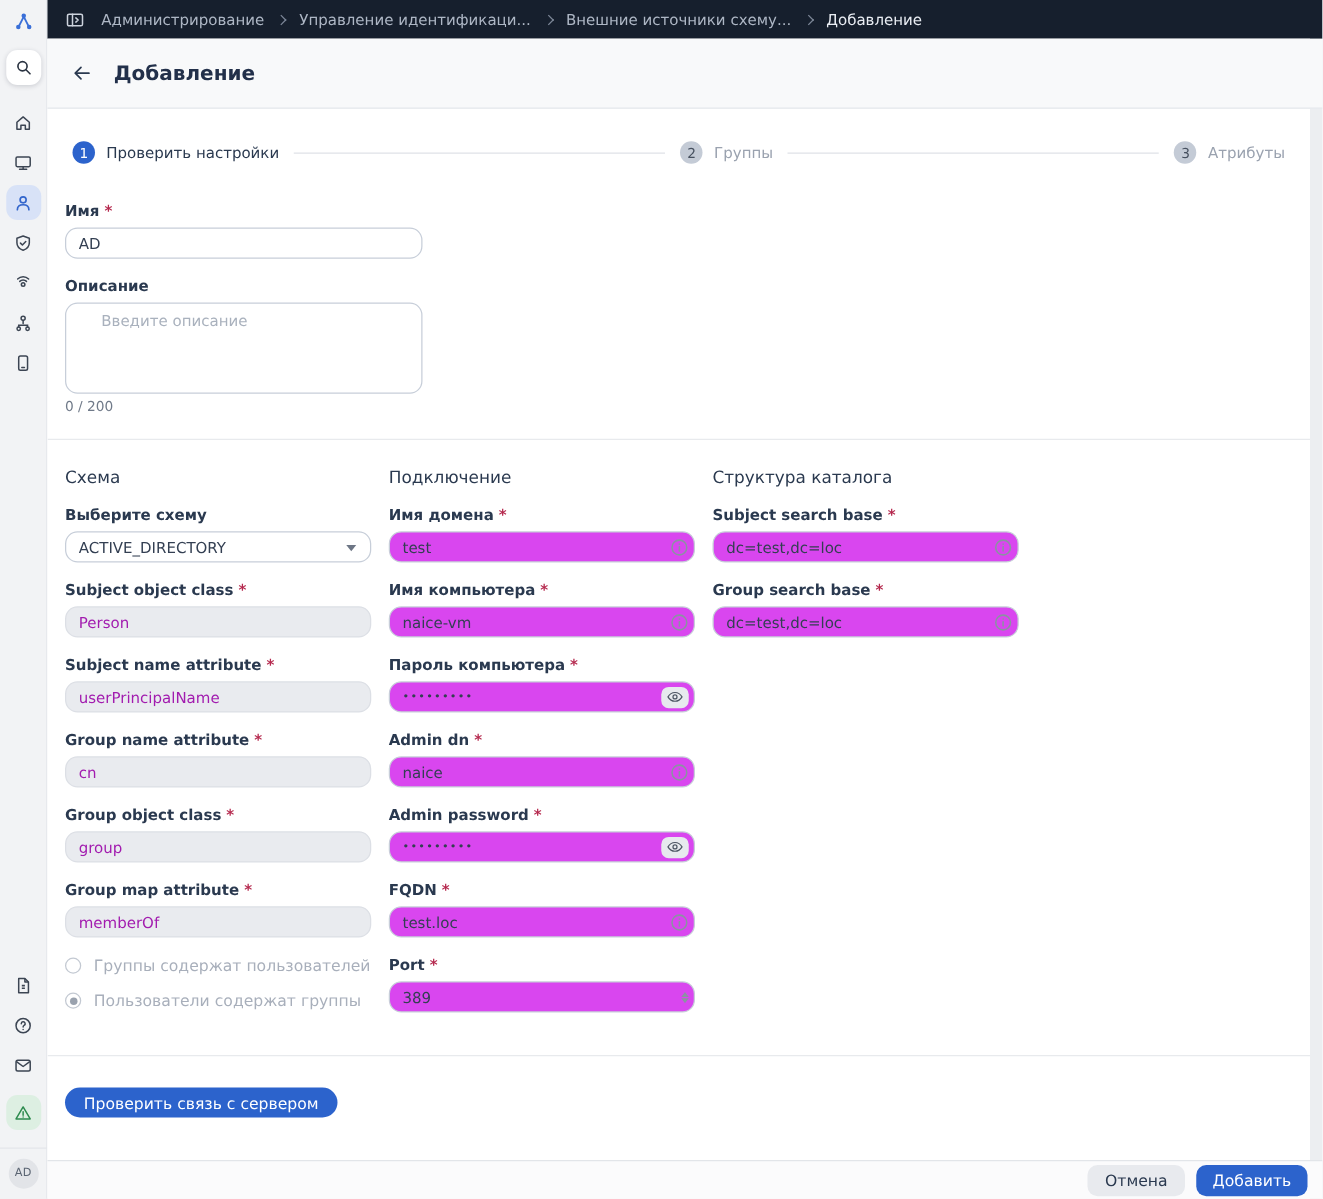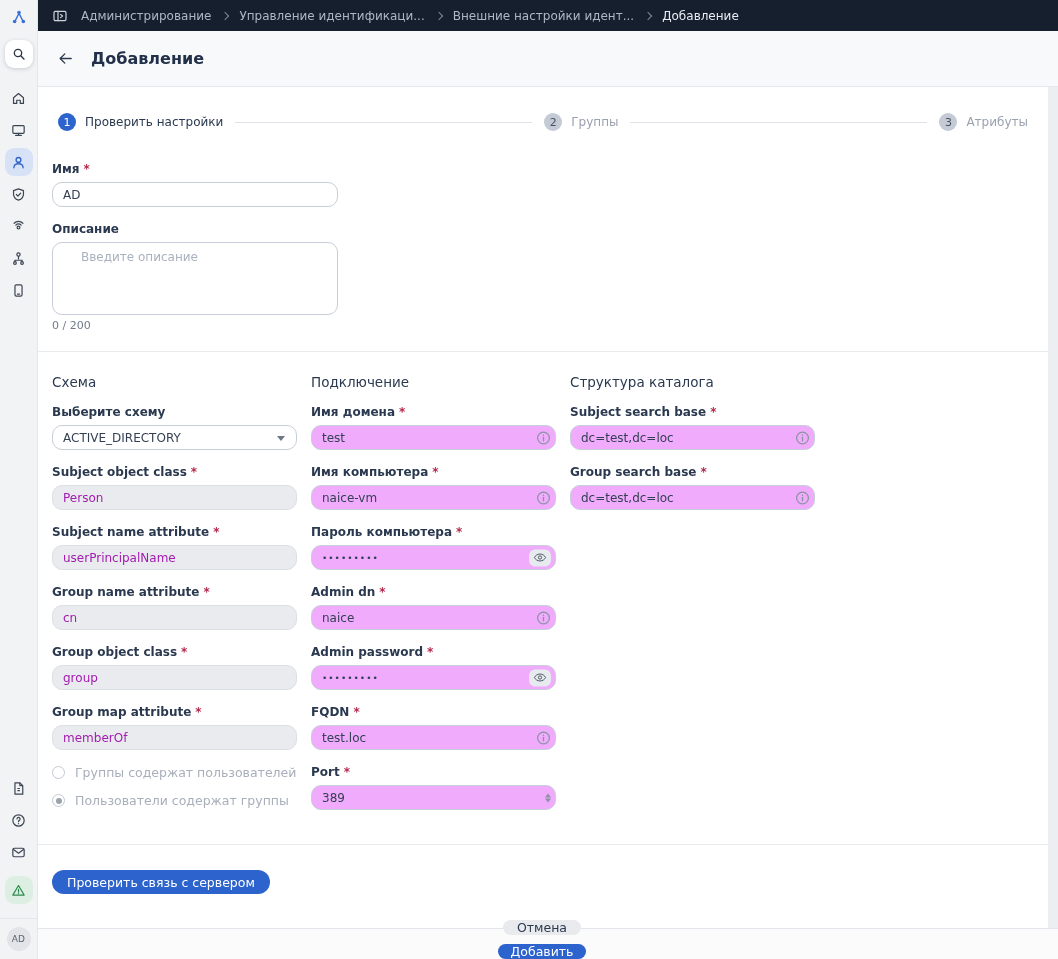--- a/index.html
+++ b/index.html
@@ -80,21 +80,21 @@
   .char-counter { width:286px; font-size:11px; color:#707a89; margin-top:4px; }
   .divider { border-top:1px solid #e8eaed; margin:19px -14px 0 -14px; }
   
   .columns { display:flex; gap:14px; margin-top:22px; align-items:flex-start; }
   .col { width:245px; flex:0 0 auto; }
   .col-title { font-size:13.5px; color:#2a394f; margin-bottom:15px; height:16px; }
   .fld { margin-bottom:15px; }
   .fld-box { position:relative; width:245px; }
   .fld-input {
     width:245px; height:25px; border:1px solid #c7ced9; border-radius:10px;
-    font-family:inherit; font-size:12px; color:#333f52; padding:0 28px 0 10px; background:#f0abfc; outline:none; display:block;
+    font-family:inherit; font-size:12px; color:#333f52; padding:0 28px 0 10px; background:#d946ef; outline:none; display:block;
   }
   .fld-input.disabled { background:#e9ebef; border-color:#dcdfe5; color:#a21caf; }
   .fld-input.noicon { padding-right:10px; }
   .trail {
     position:absolute; right:5px; top:50%; transform:translateY(-50%);
     display:flex; align-items:center; justify-content:center; cursor:pointer; color:#828c9a;
   }
   .trail.eye-btn { background:#e7eaee; border-radius:6px; width:22px; height:17px; }
   .select-box {
     position:relative; width:245px; height:25px; border:1px solid #c7ced9; border-radius:10px;
@@ -116,21 +116,21 @@
   .radio-circle.checked::after { content:""; width:6px; height:6px; border-radius:50%; background:#9aa2ae; }
   .radio-label { color:#a8afbb; font-size:12.5px; }
   
   .test-btn {
     margin-top:25px; height:24px; background:#2c63cc; color:#fff; border:none; border-radius:13px;
     font-family:inherit; font-size:12.5px; padding:0 15px; cursor:pointer;
   }
   .bottom-bar {
     position:absolute; left:38px; right:0; bottom:0; height:31px; background:#fbfbfc;
     border-top:1px solid #e2e5e9; display:flex; align-items:center; justify-content:flex-end;
-    gap:9px; padding-right:12px; z-index:3;flex-direction:column;
+    gap:9px; padding-right:12px; z-index:3;
   }
   .btn-cancel {
     height:25px; background:#e8eaee; color:#2a394f; border:none; border-radius:8px;
     font-family:inherit; font-size:12.5px; padding:0 14px; cursor:pointer;
   }
   .btn-submit {
     height:25px; background:#2c63cc; color:#fff; border:none; border-radius:8px;
     font-family:inherit; font-size:12.5px; padding:0 13px; cursor:pointer;
   }
   svg { display:block; }
@@ -259,21 +259,21 @@
     <svg width="16" height="16" viewBox="0 0 24 24" fill="none" stroke="#cdd3dd" stroke-width="1.8" stroke-linecap="round" stroke-linejoin="round">
       <rect x="3" y="5" width="18" height="14" rx="2"></rect>
         <line x1="9" y1="5" x2="9" y2="19"></line>
         <path d="M13 9.5 L15.8 12 L13 14.5"></path>
     </svg>
   </span>
   <span class="crumb">Администрирование</span>
   <span class="crumb-sep"></span>
   <span class="crumb">Управление идентификаци...</span>
   <span class="crumb-sep"></span>
-  <span class="crumb">Внешние настройки идент...</span>
+  <span class="crumb">Внешние источники схему...</span>
   <span class="crumb-sep"></span>
   <span class="crumb current">Добавление</span>
 </div>
 
 <div class="page-header">
   <span class="back-btn">
     <svg width="17" height="17" viewBox="0 0 24 24" fill="none" stroke="#2a394f" stroke-width="1.9" stroke-linecap="round" stroke-linejoin="round">
       <line x1="20" y1="12" x2="5" y2="12"></line>
         <path d="M11 5.5 L4.5 12 L11 18.5"></path>
     </svg>

